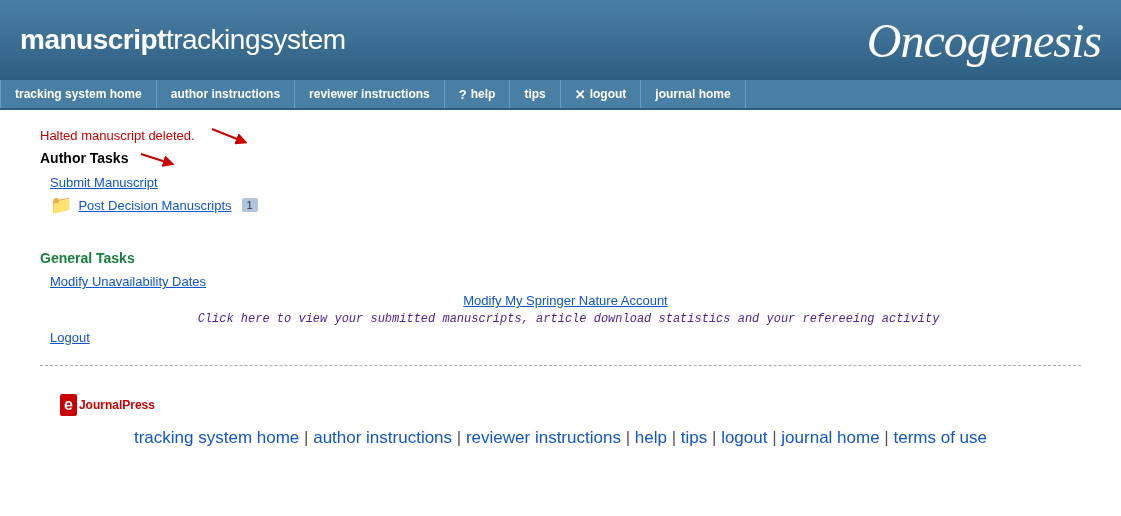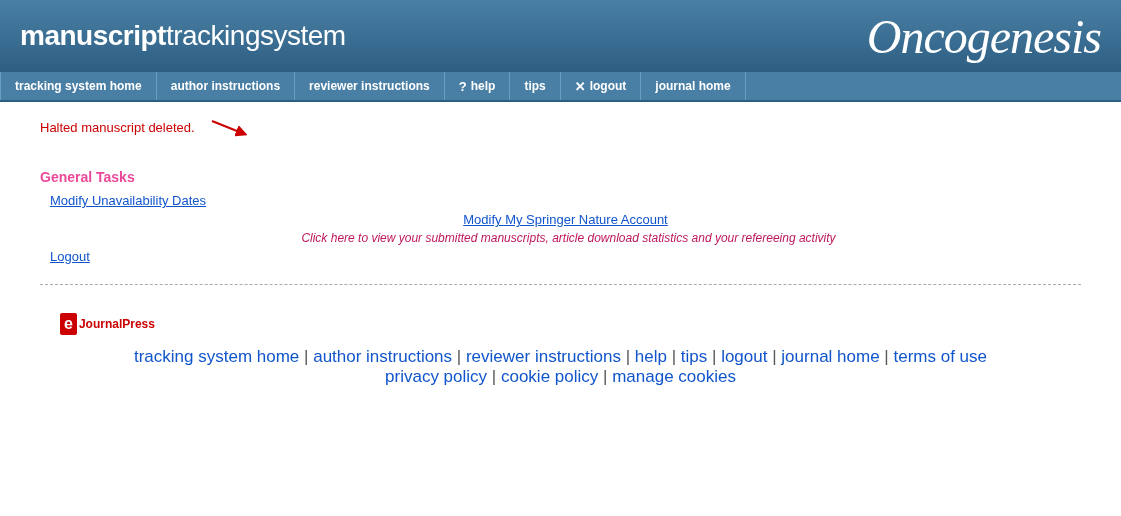--- a/index.html
+++ b/index.html
@@ -5,21 +5,21 @@
     * { margin: 0; padding: 0; box-sizing: border-box; }
     body { font-family: Arial, Helvetica, sans-serif; font-size: 13px; background: #fff; width: 1121px; }
 
     
     .header {
       background: linear-gradient(to bottom, #4a7fa5, #2d5f82);
       padding: 10px 20px;
       display: flex;
       align-items: center;
       justify-content: space-between;
-      height: 72px;
+      height: 80px;
     }
     .header-logo-left {
       font-size: 28px;
       color: #fff;
       font-weight: normal;
       letter-spacing: -0.5px;
     }
     .header-logo-left span.bold { font-weight: bold; }
     .header-logo-right {
       font-size: 48px;
@@ -111,34 +111,35 @@
       padding: 1px 5px;
       border-radius: 2px;
       margin-left: 4px;
     }
 
     .section-gap { height: 30px; }
 
     .general-tasks-title {
       font-weight: bold;
       font-size: 14px;
-      color: #ec4899;
+      color: #15803d;
       margin-bottom: 8px;
     }
 
     .general-task-item {
       margin-left: 10px;
       margin-bottom: 4px;
     }
 
     .springer-note {
-      color: #be185d;
+      color: #4c1d95;
       font-style: italic;
       font-size: 12px;
       margin-left: 6px;
+      font-family: Liberation Mono, monospace;
     }
 
     
     .divider {
       border: none;
       border-top: 1px dashed #aaa;
       margin: 20px 0;
     }
 
     
@@ -221,20 +222,43 @@
     <svg class="red-arrow" width="40" height="20" viewBox="0 0 40 20">
       <defs>
         <marker id="arrowhead" markerWidth="6" markerHeight="6" refX="3" refY="3" orient="auto">
           <polygon points="0 0, 6 3, 0 6" fill="#cc0000"></polygon>
         </marker>
       </defs>
       <line x1="5" y1="4" x2="35" y2="16" stroke="#cc0000" stroke-width="2" marker-end="url(#arrowhead)"></line>
     </svg>
   </div>
 
+  <div style="margin-top: 4px;">
+    <div class="author-tasks-title">
+      <span>Author Tasks</span>
+      <svg width="40" height="18" viewBox="0 0 40 18">
+        <defs>
+          <marker id="arrowhead2" markerWidth="6" markerHeight="6" refX="3" refY="3" orient="auto">
+            <polygon points="0 0, 6 3, 0 6" fill="#cc0000"></polygon>
+          </marker>
+        </defs>
+        <line x1="5" y1="5" x2="33" y2="14" stroke="#cc0000" stroke-width="2" marker-end="url(#arrowhead2)"></line>
+      </svg>
+    </div>
+
+    <div class="task-item">
+      <a class="task-link">Submit Manuscript</a>
+    </div>
+
+    <div class="task-item">
+      <span class="folder-icon">📁</span>
+      <a class="task-link">Post Decision Manuscripts</a>
+      <span class="badge">1</span>
+    </div>
+  </div>
 
   <div class="section-gap"></div>
 
   <div>
     <div class="general-tasks-title">
       <span>General Tasks</span>
     </div>
 
     <div class="general-task-item">
       <a class="task-link">Modify Unavailability Dates</a>
@@ -263,20 +287,15 @@
     <div>
       <a href="#">tracking system home</a> |
       <a href="#">author instructions</a> |
       <a href="#">reviewer instructions</a> |
       <a href="#">help</a> |
       <a href="#">tips</a> |
       <a href="#">logout</a> |
       <a href="#">journal home</a> |
       <a href="#">terms of use</a>
     </div>
-    <div>
-      <a href="#">privacy policy</a> |
-      <a href="#">cookie policy</a> |
-      <a href="#">manage cookies</a>
-    </div>
   </div>
 
 </div>
 
 </body></html>

